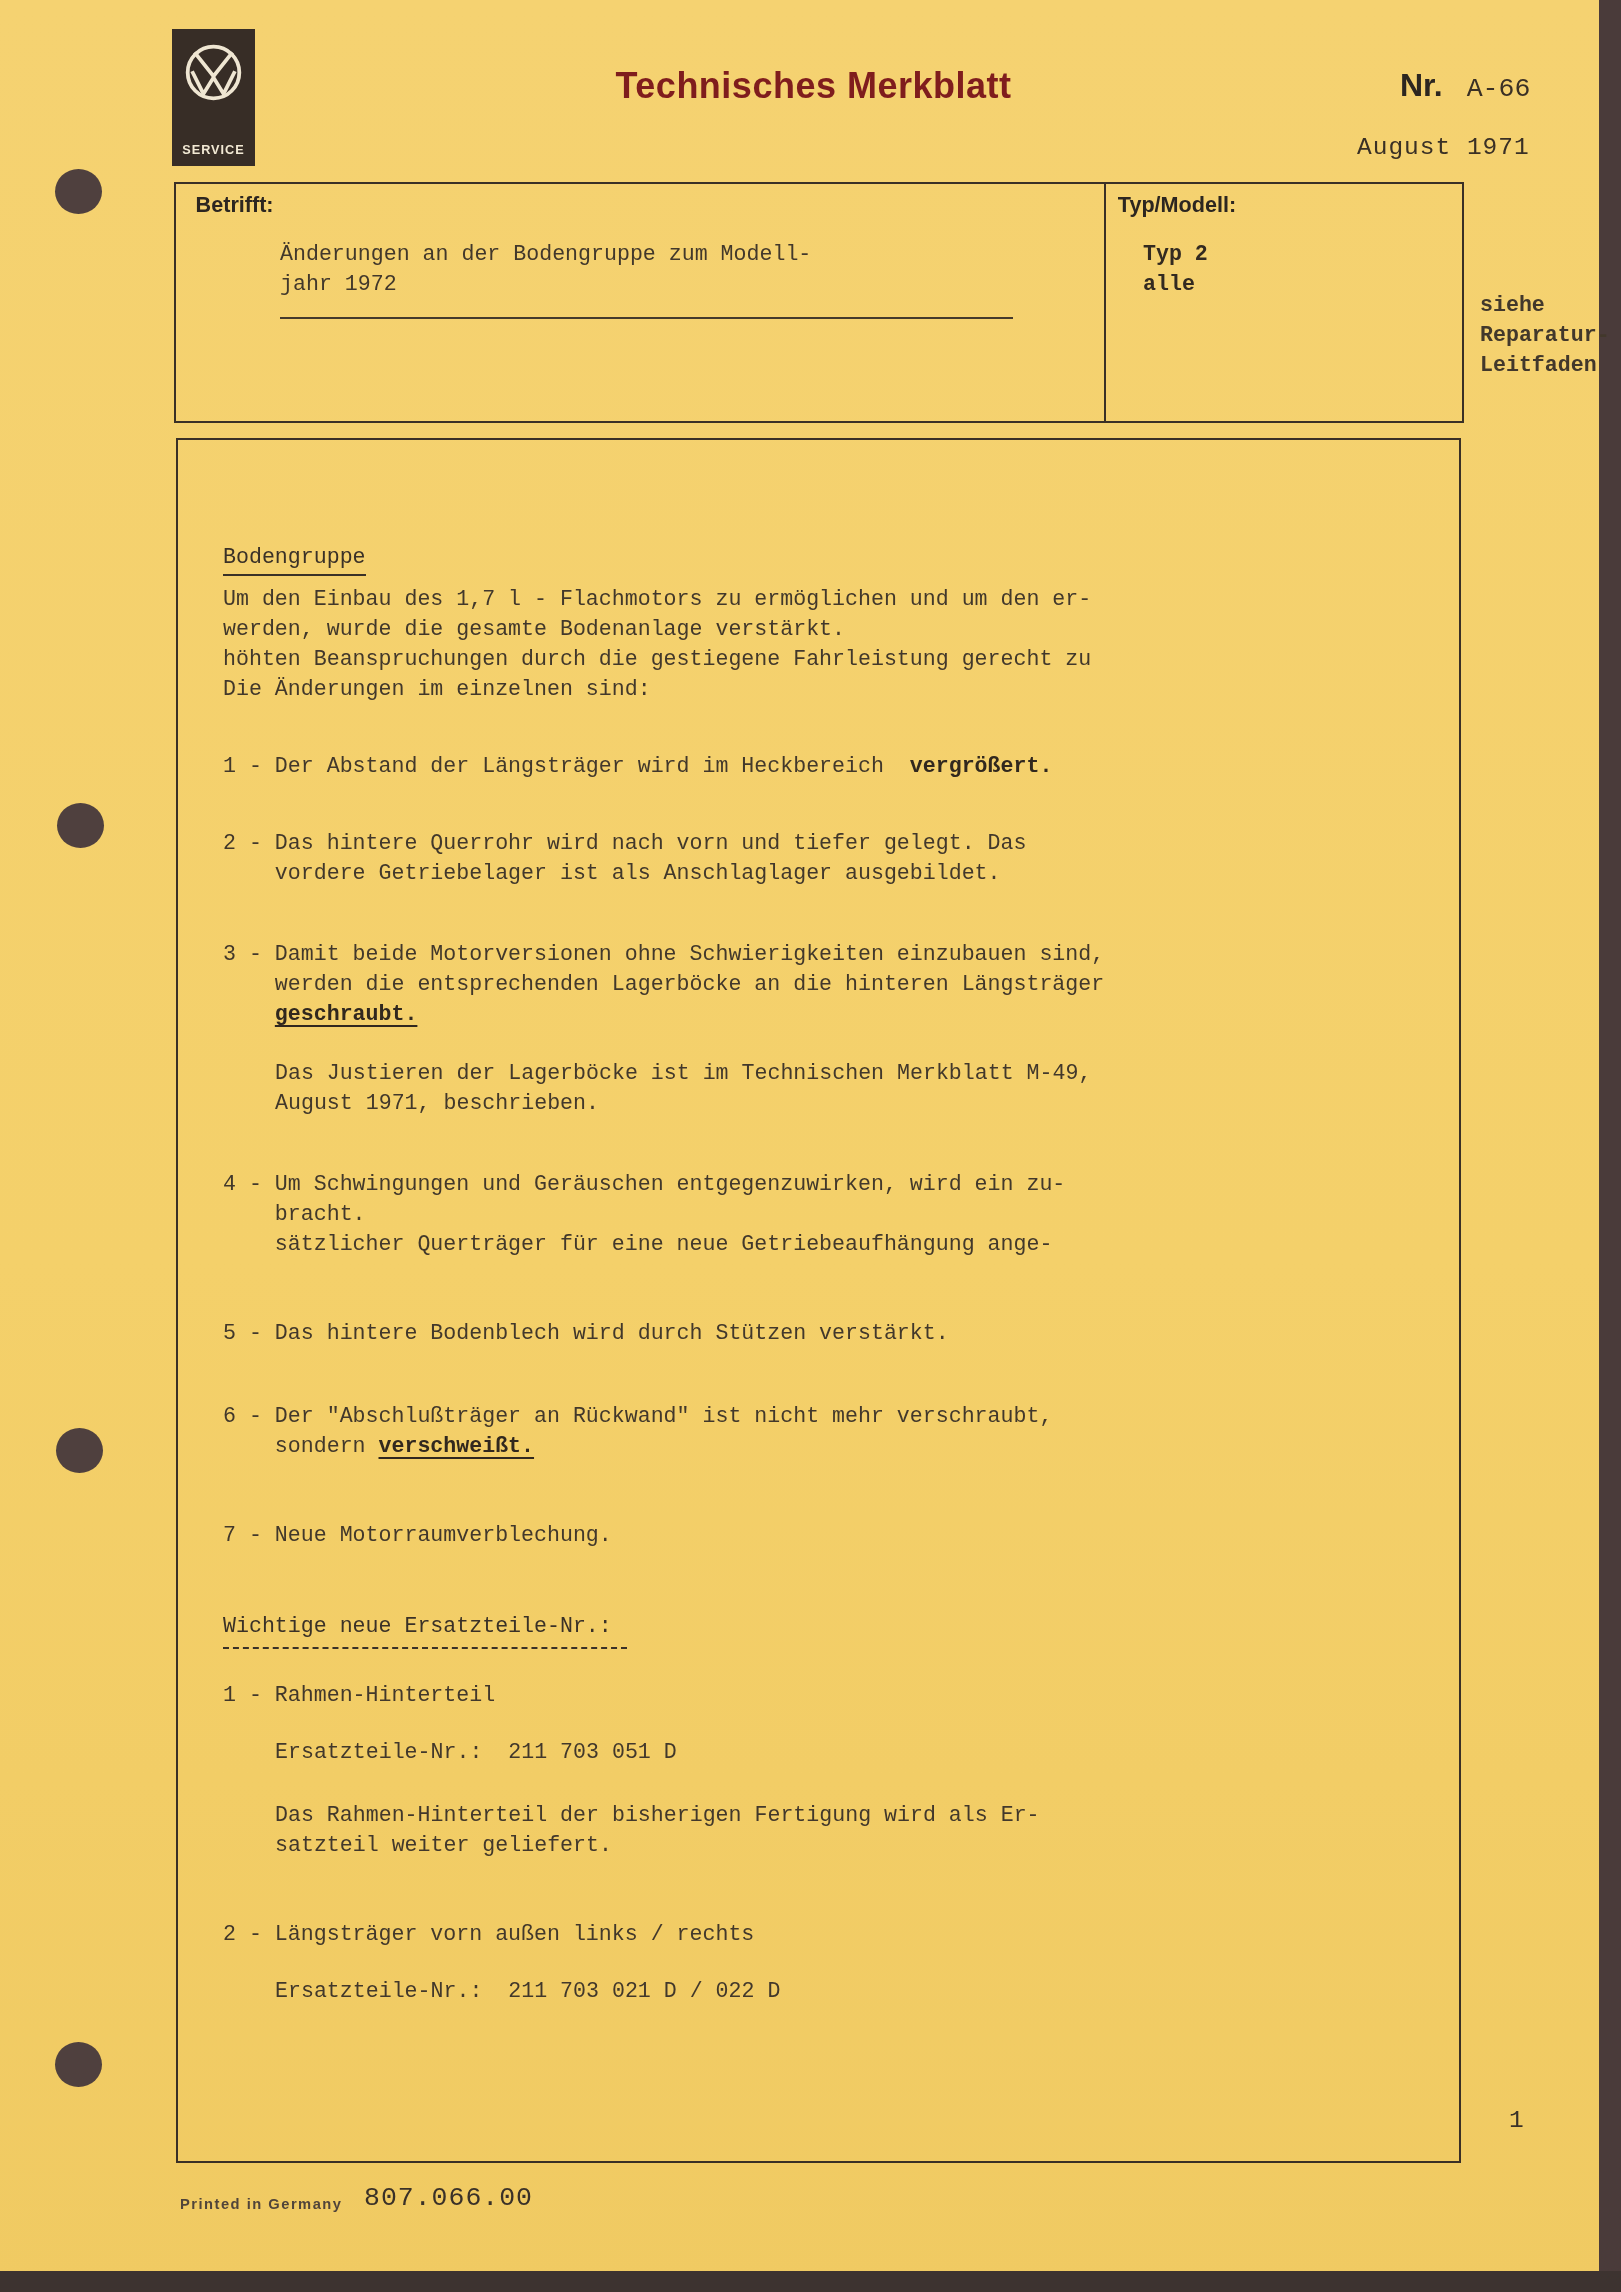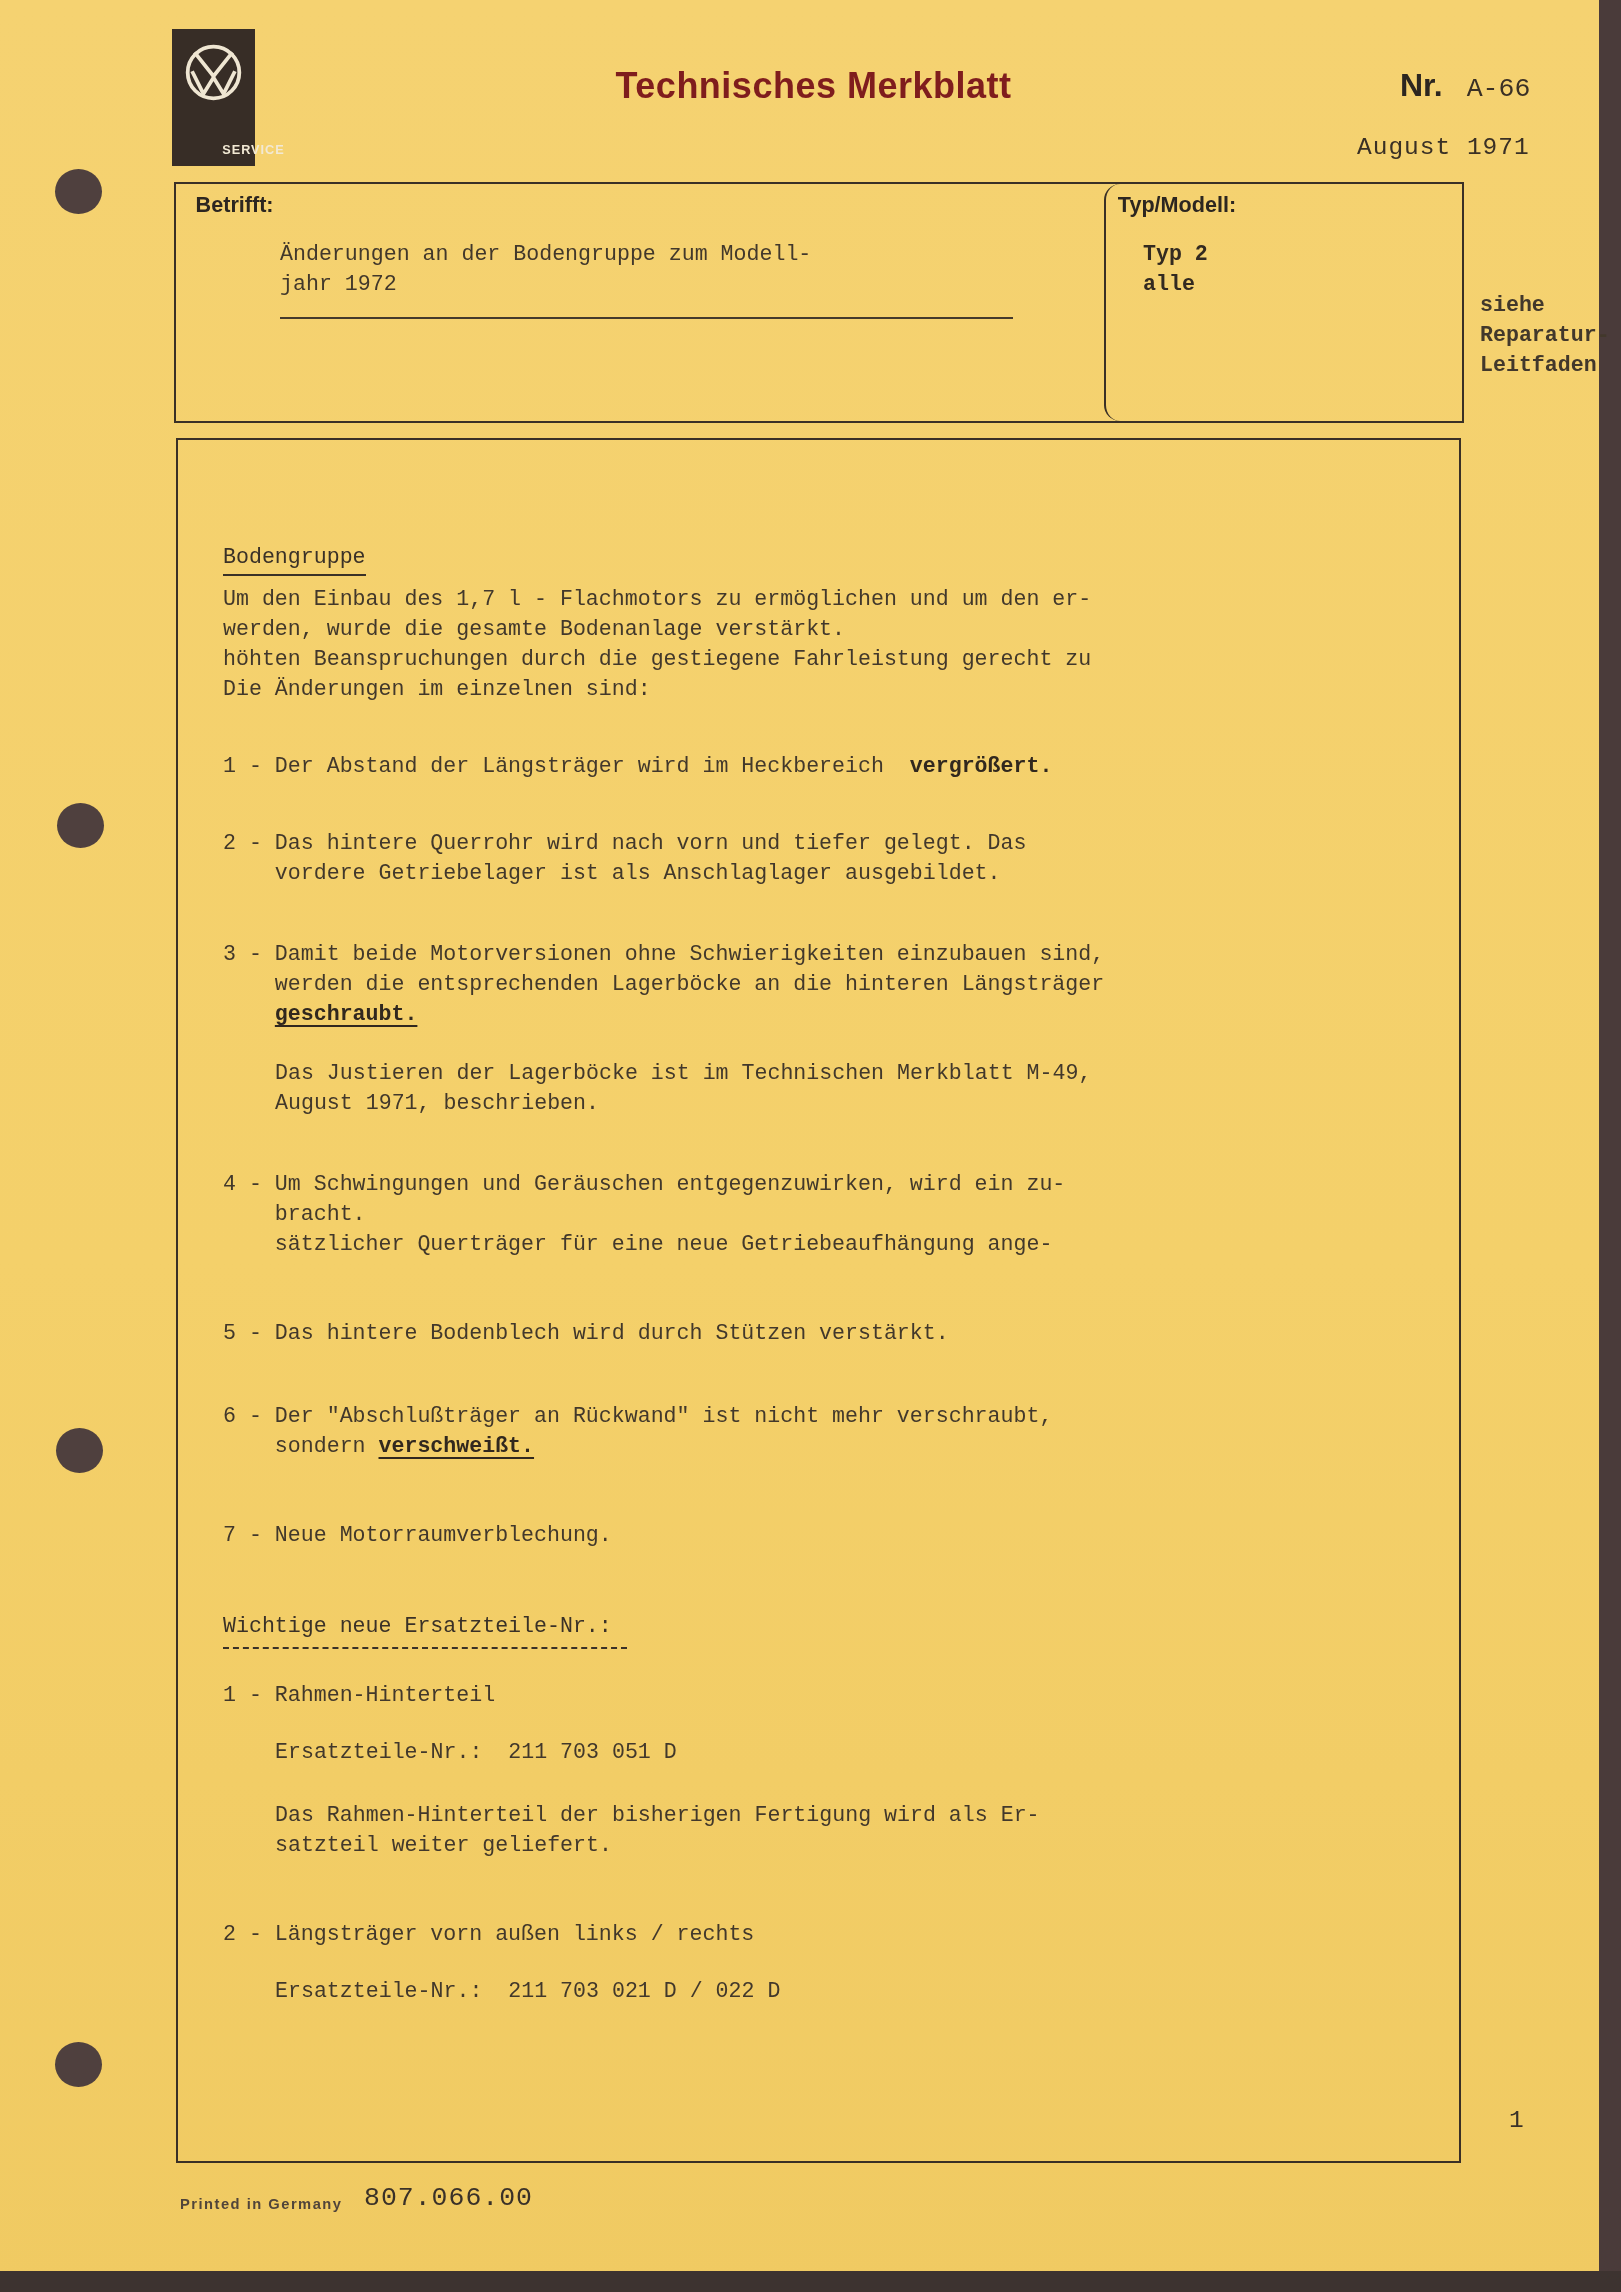--- a/index.html
+++ b/index.html
@@ -10,33 +10,33 @@
   }
   
   .hole{position:absolute;width:47px;height:45px;border-radius:50%;background:#4f403e;}
   .edge-right{position:absolute;left:1599px;top:0;width:22.5px;height:2293px;background:#4a3b3a;}
   .edge-bottom{position:absolute;left:0;top:2271px;width:1621px;height:21.6px;background:#3d3330;}
   
   .logo-box{position:absolute;left:172px;top:29px;width:83px;height:137px;background:#372d26;}
   .logo-box svg{display:block;margin:11.8px auto 0;}
   .service{position:absolute;bottom:8.8px;width:100%;text-align:center;
     font-family:"Liberation Sans",sans-serif;font-weight:bold;font-size:12.7px;
-    letter-spacing:1px;color:#f2e9d4;padding-left:40px;}
+    letter-spacing:1px;color:#f2e9d4;}
   .doc-title{position:absolute;left:392px;top:65px;width:843px;text-align:center;
     font-family:"Liberation Sans",sans-serif;font-weight:bold;font-size:36px;
     color:#7f1d1d;letter-spacing:0.5px;}
   .nr-row{position:absolute;left:1400px;top:67px;display:flex;align-items:baseline;gap:24px;}
   .nr-label{font-family:"Liberation Sans",sans-serif;font-weight:bold;font-size:32px;color:#2c2620;}
   .nr-value{font-size:26.5px;color:#3a3025;}
   .doc-date{position:absolute;left:1357px;top:134px;font-size:24.5px;color:#3a3025;letter-spacing:1px;}
   
   .info-box{position:absolute;left:174px;top:182px;width:1290px;height:241px;
     border:2.9px solid #3a3026;box-sizing:border-box;}
   .cell-left{position:absolute;left:0;top:0;bottom:0;width:928px;}
-  .cell-right{position:absolute;left:928px;top:0;bottom:0;right:0;border-left:2.9px solid #3a3026;border-radius:16px;}
+  .cell-right{position:absolute;left:928px;top:0;bottom:0;right:0;border-left:2.9px solid #3a3026;}
   .box-label{position:absolute;left:19.6px;top:7.8px;font-family:"Liberation Sans",sans-serif;
     font-weight:bold;font-size:21.6px;color:#2c2620;}
   .subject-text{position:absolute;left:104px;top:55px;}
   .subject-underline{position:absolute;left:104px;top:133px;width:733px;border-bottom:2.9px solid #453a2c;}
   .type-text{position:absolute;left:37px;top:55px;font-weight:bold;}
   .type-text .tline span{color:#332a20;}
   
   .side-note{position:absolute;left:1480px;top:290px;font-family:"Liberation Sans",sans-serif;
     font-weight:bold;font-size:20.6px;line-height:28px;color:#332b23;}
   .side-note .tline{white-space:pre;}

